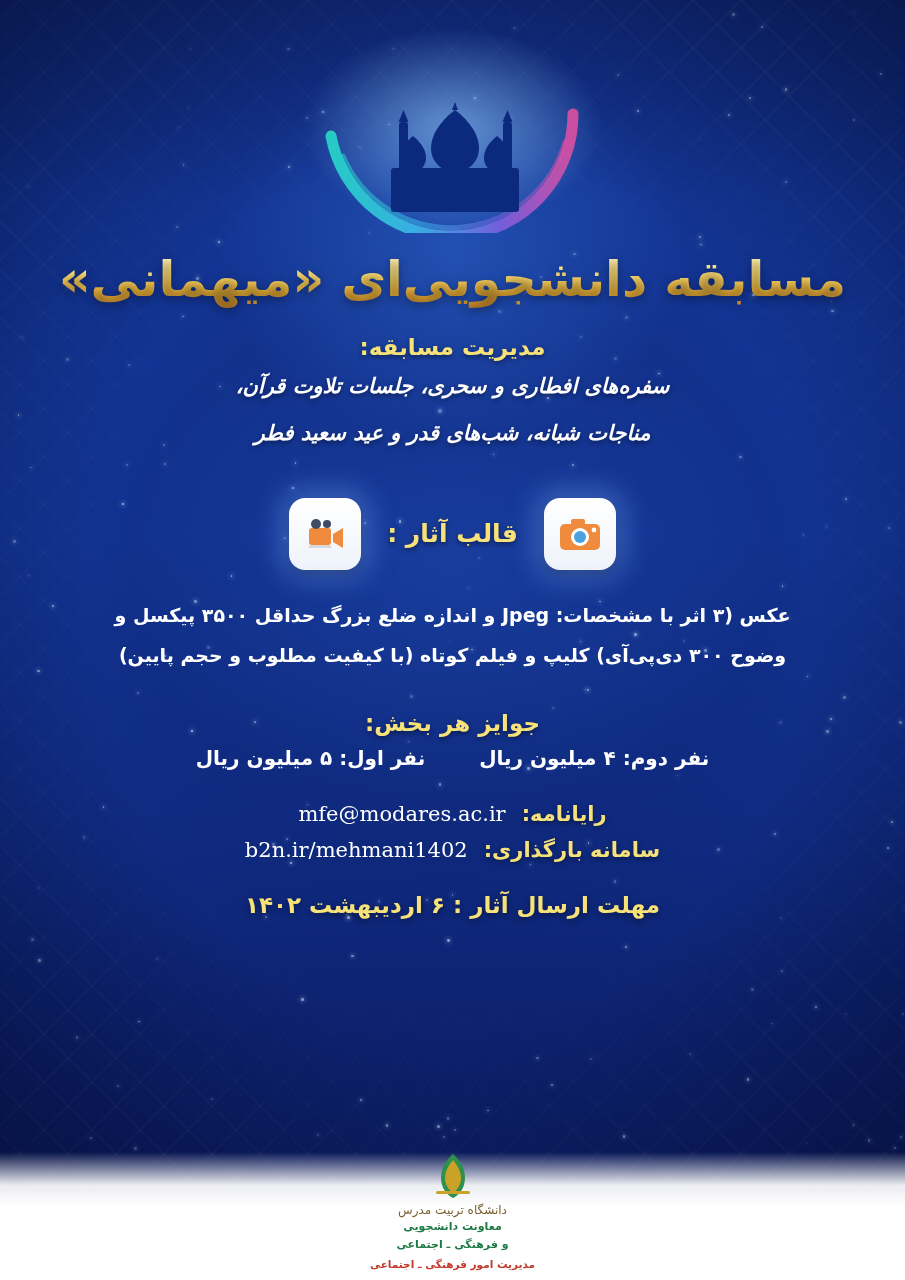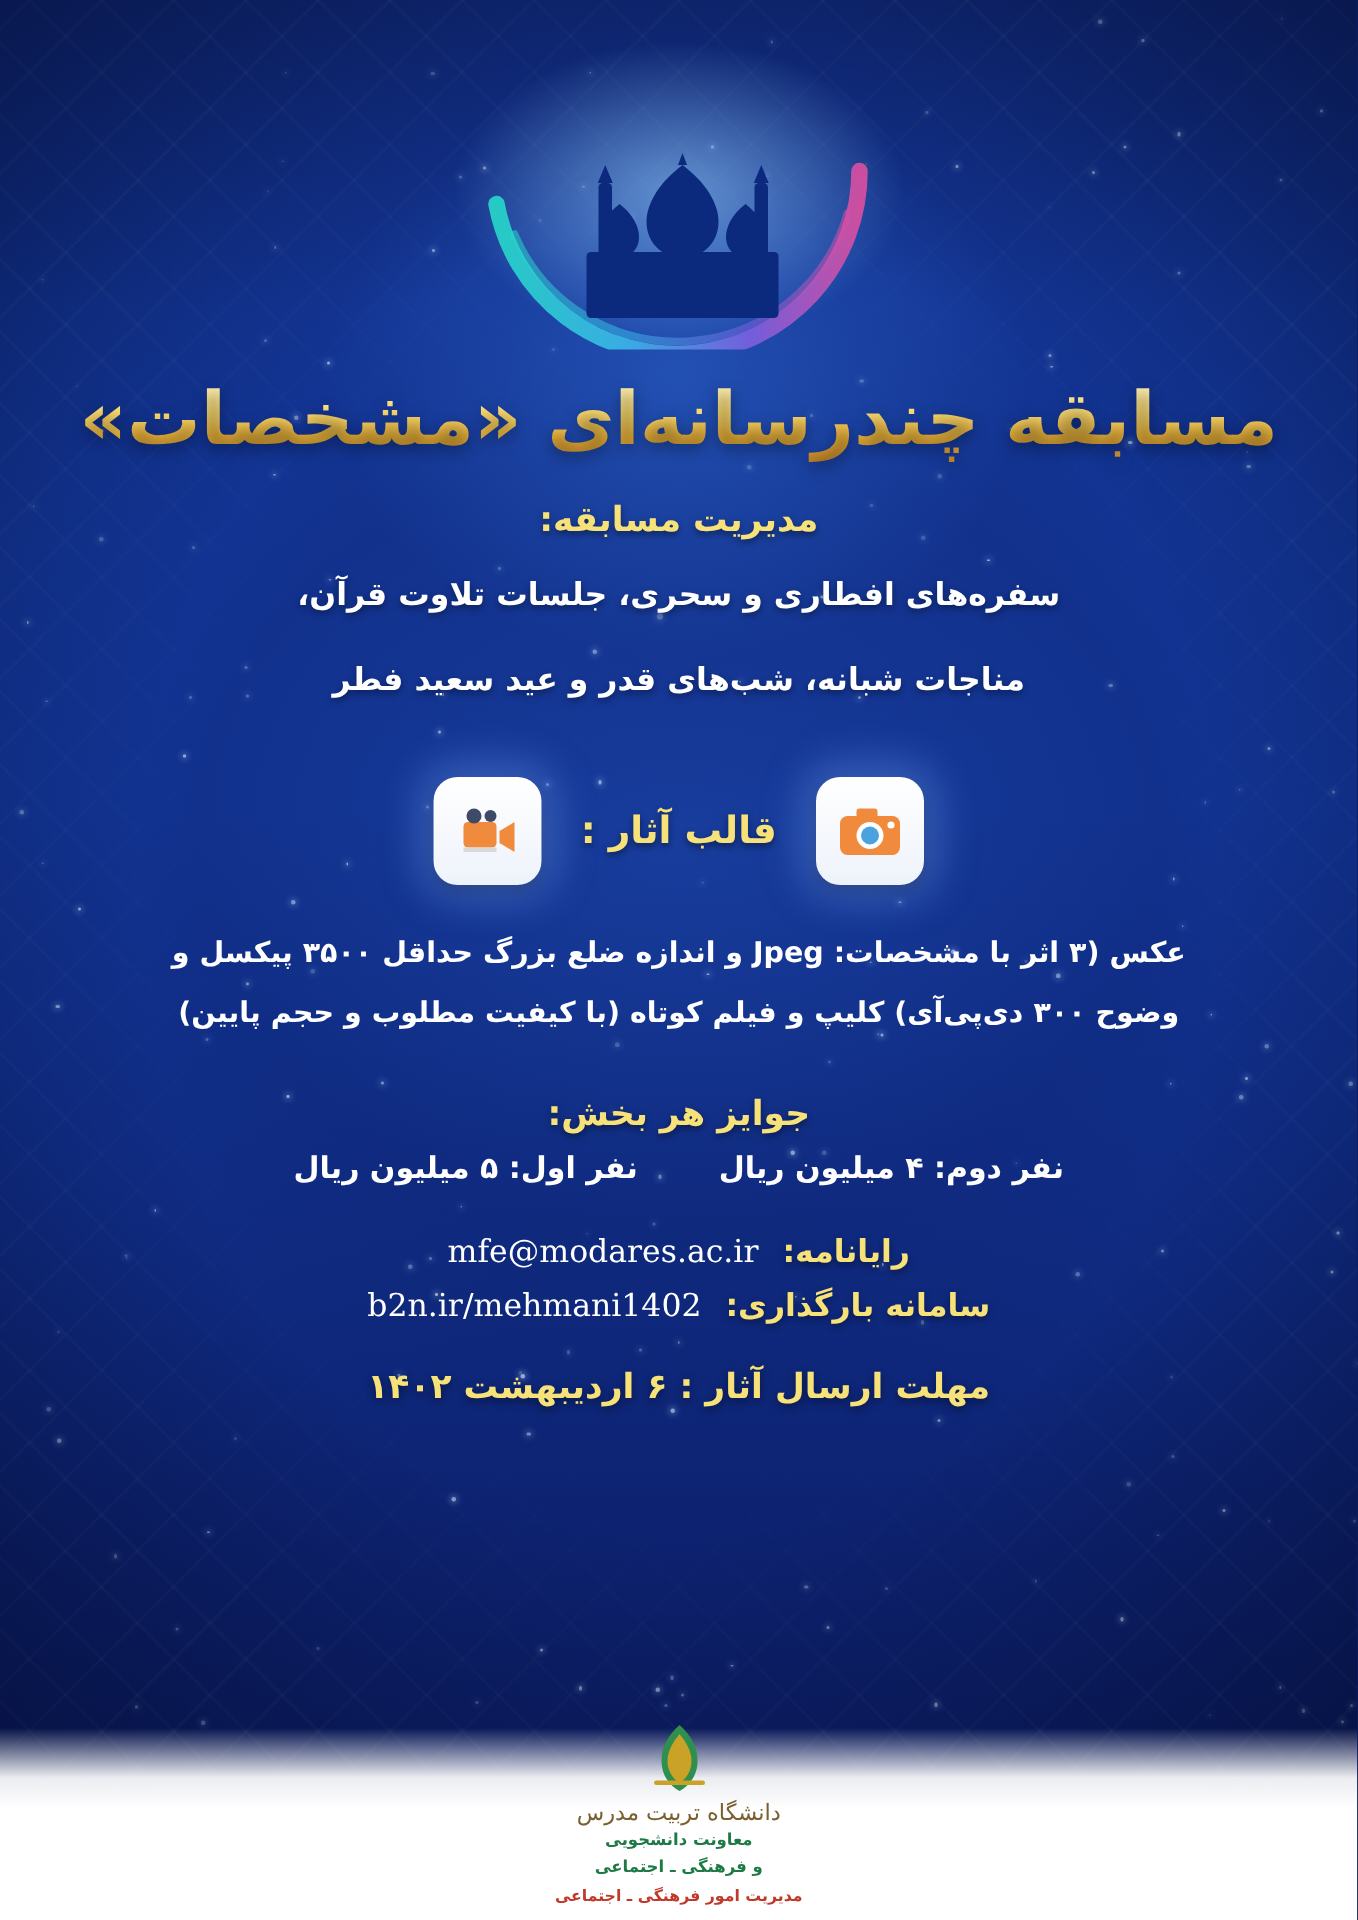--- a/index.html
+++ b/index.html
@@ -103,21 +103,21 @@
   }
   .body-text {
     color: #ffffff;
     font-weight: bold;
     font-size: 21px;
     line-height: 1.95;
     direction: rtl;
     text-shadow: 0 2px 5px rgba(0,0,0,.4);
   }
   .axes { margin-top: 26px; }
-  .axes .body-text { margin-top: 16px; }
+  .axes .body-text { margin-top: 6px; font-style: italic; }
 
   .format-row {
     margin-top: 44px;
     display: flex;
     align-items: center;
     justify-content: center;
     gap: 26px;
     direction: rtl;
   }
   .icon-badge {
@@ -201,21 +201,21 @@
     position: absolute;
     left: 0; right: 0;
     bottom: 8px;
     display: flex;
     flex-direction: column;
     align-items: center;
     gap: 2px;
   }
   .footer-logo { width: 58px; height: 50px; }
   .footer-univ {
-    font-size: 15px;
+    font-size: 12px;
     color: #7a6030;
     direction: rtl;
     letter-spacing: .5px;
   }
   .footer-line {
     font-size: 11px;
     font-weight: bold;
     color: #1e7a45;
     direction: rtl;
     line-height: 1.45;
@@ -456,21 +456,21 @@
           <rect x="126" y="104" width="9" height="62" rx="3"></rect>
           <rect x="230" y="104" width="9" height="62" rx="3"></rect>
           <path d="M130.5 92 l5 12 h-10 z"></path>
           <path d="M234.5 92 l5 12 h-10 z"></path>
           <path d="M158 194 v-22 a10 10 0 0 1 20 0 v22 z"></path>
           <path d="M190 194 v-16 a8 8 0 0 1 16 0 v16 z"></path>
         </g>
       </svg>
     </div>
 
-    <div class="title">مسابقه چندرسانه‌ای «مشخصات»</div>
+    <div class="title">مسابقه دانشجویی‌ای «میهمانی»</div>
 
     <div class="axes">
       <div class="section-head">مدیریت مسابقه:</div>
       <div class="body-text">سفره‌های افطاری و سحری، جلسات تلاوت قرآن،</div>
       <div class="body-text">مناجات شبانه، شب‌های قدر و عید سعید فطر</div>
     </div>
 
     <div class="format-row">
       <div class="icon-badge">
         <svg width="44" height="36" viewBox="0 0 44 36" aria-hidden="true">

